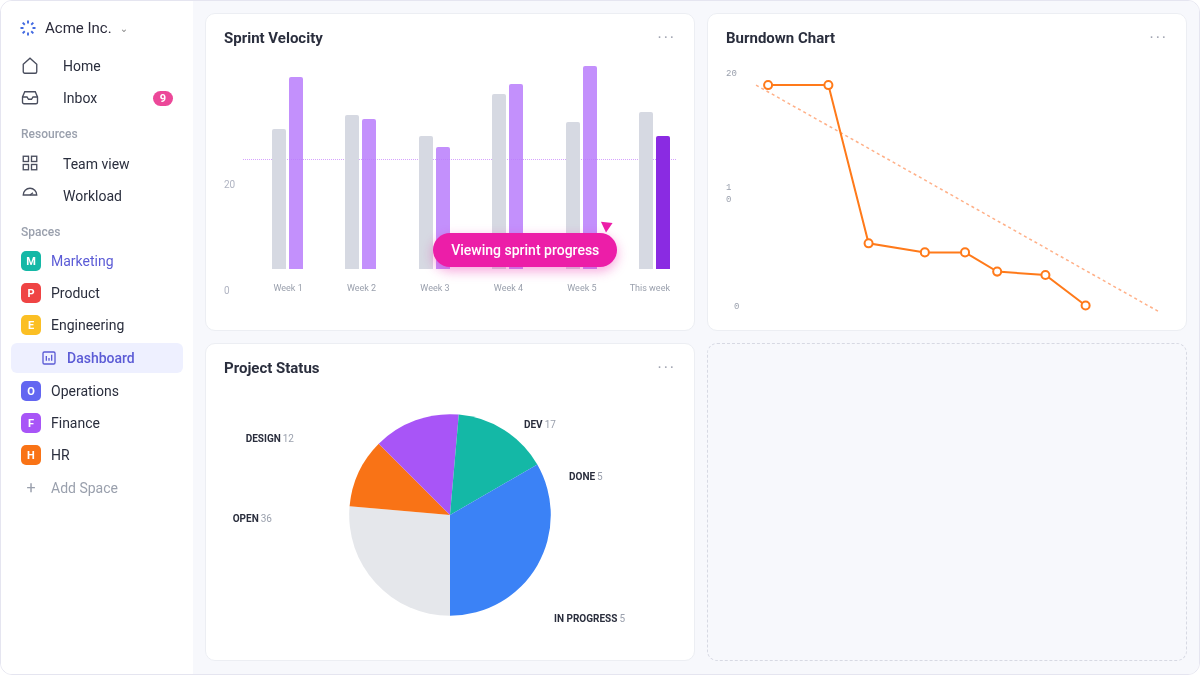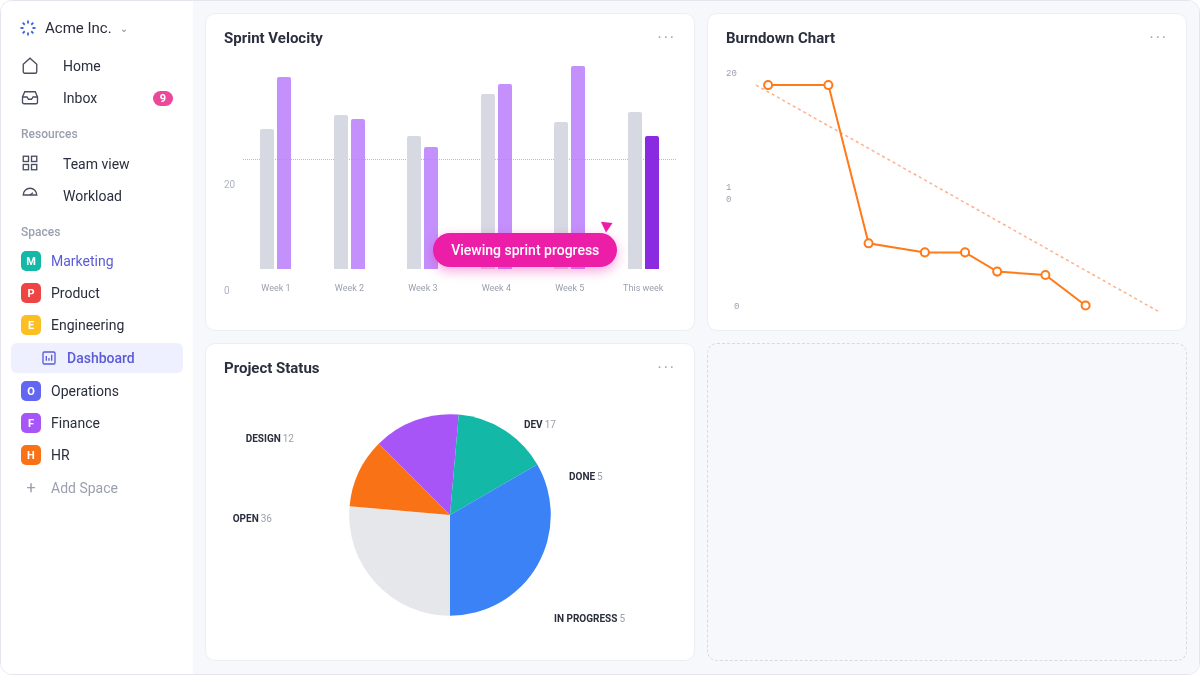--- a/index.html
+++ b/index.html
@@ -28,21 +28,21 @@
 .card-title { font-size: 15px; font-weight: 700; color: #2a2e3d; }
 .more { color: #a0a4b1; font-size: 16px; letter-spacing: 2px; cursor: pointer; }
 .placeholder { border: 1px dashed #d7d9e3; background: transparent; border-radius: 10px; }
 
 
 .sv-chart { flex: 1; display: flex; position: relative; }
 .sv-y { display: flex; flex-direction: column; justify-content: space-between; font-size: 10px; color: #b0b4c2; padding: 30px 8px 20px 0; }
 .sv-plot { flex: 1; position: relative; padding-top: 10px; }
 .sv-dashed { position: absolute; left: 0; right: 0; top: 106px; border-top: 1px dotted #d6a3ff; }
 .sv-bars { display: flex; height: 230px; align-items: flex-end; gap: 20px; padding: 0 6px; position: relative; }
-.sv-week { display: flex; flex-direction: column; align-items: center; gap: 14px; flex: 1; }
+.sv-week { display: flex; flex-direction: column; align-items: flex-end; gap: 14px; flex: 1; }
 .sv-pair { display: flex; gap: 3px; align-items: flex-end; height: 210px; }
 .bar { width: 14px; border-radius: 2px 2px 0 0; }
 .sv-label { font-size: 9px; color: #9aa0ad; }
 .pill { position: absolute; top: 180px; left: 190px; background: #ec1ea8; color: #fff; font-size: 14px; font-weight: 500; padding: 9px 18px; border-radius: 22px; box-shadow: 0 4px 12px rgba(236,30,168,0.4); }
 .pill-arrow { position: absolute; top: 166px; left: 360px; width: 0; height: 0; border-left: 10px solid #ec1ea8; border-top: 6px solid transparent; border-bottom: 6px solid transparent; transform: rotate(-25deg);}
 
 
 .bd-chart { flex: 1; position: relative; padding: 10px 0 0 20px; }
 .bd-y { position: absolute; left: 0; font-size: 9px; color: #9aa0ad; font-family: Liberation Mono, monospace; }
 .bd-svg { width: 100%; height: 100%; }

